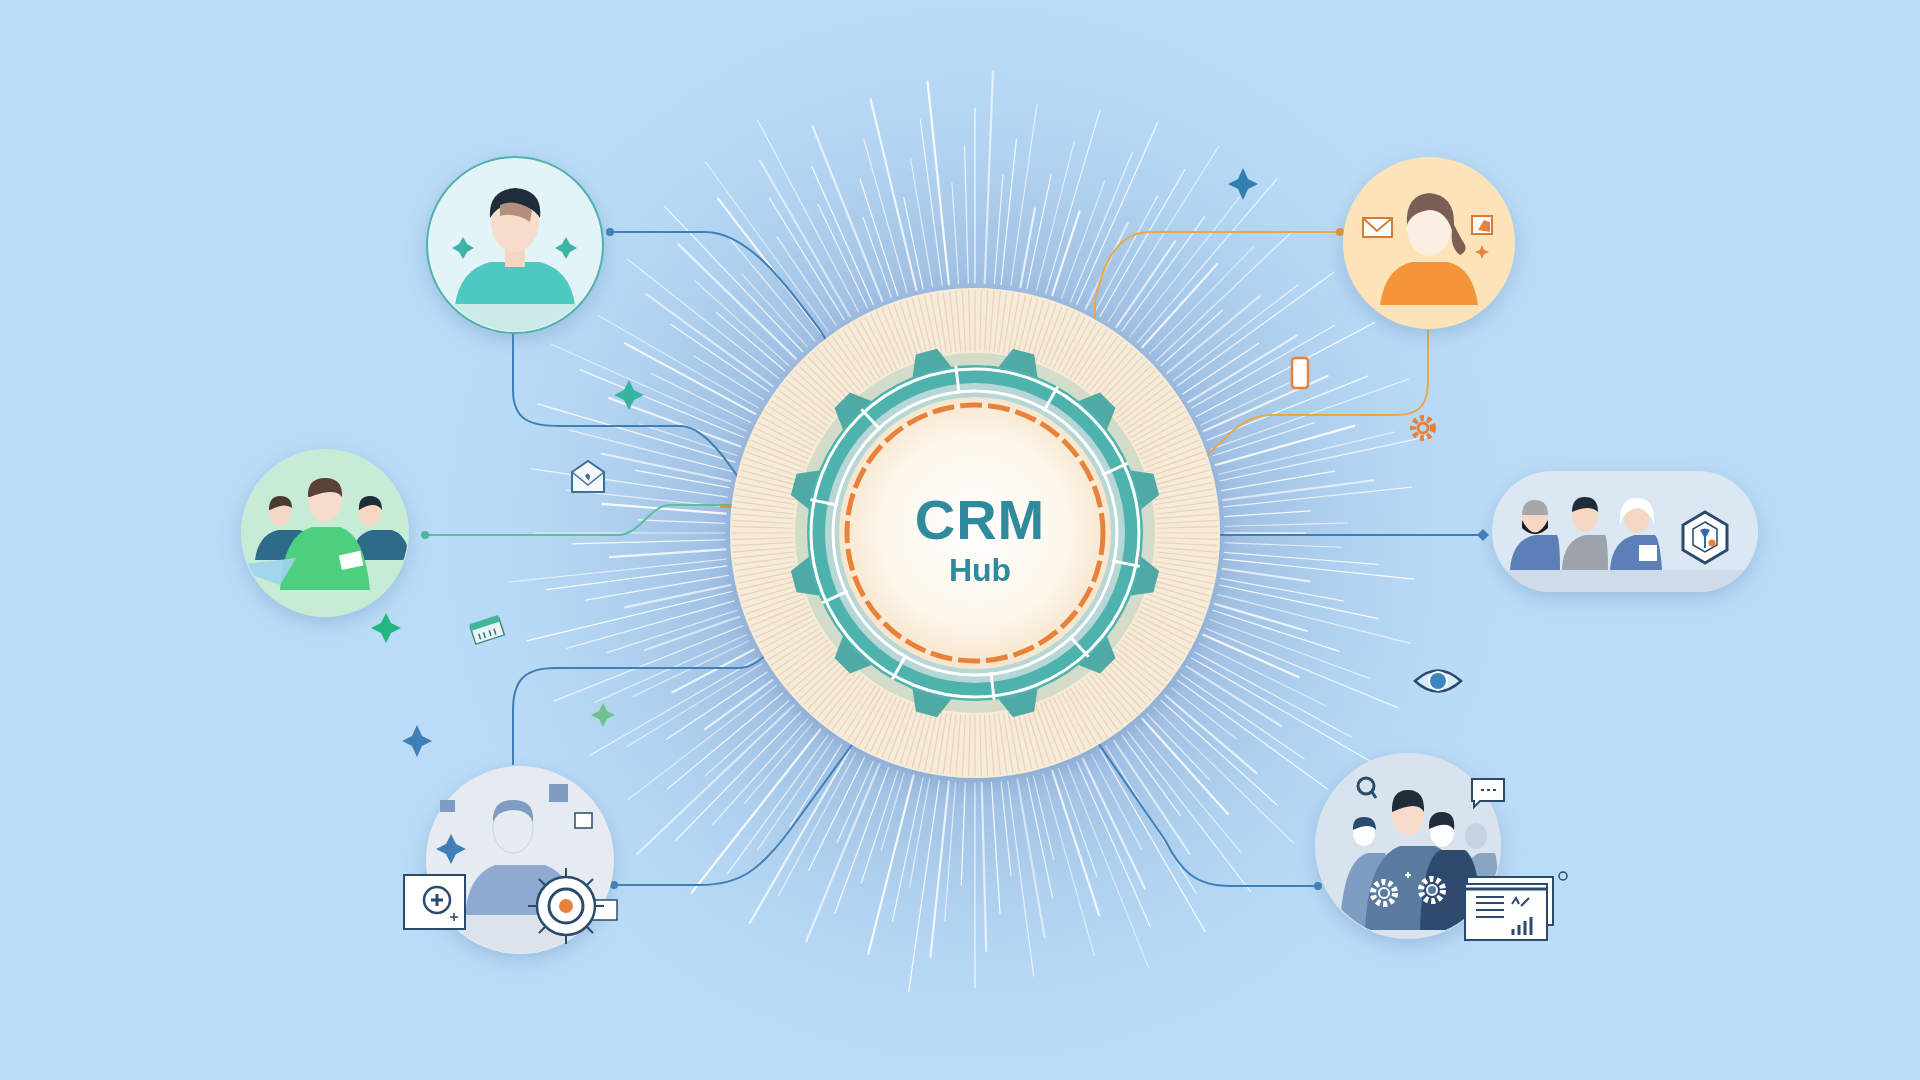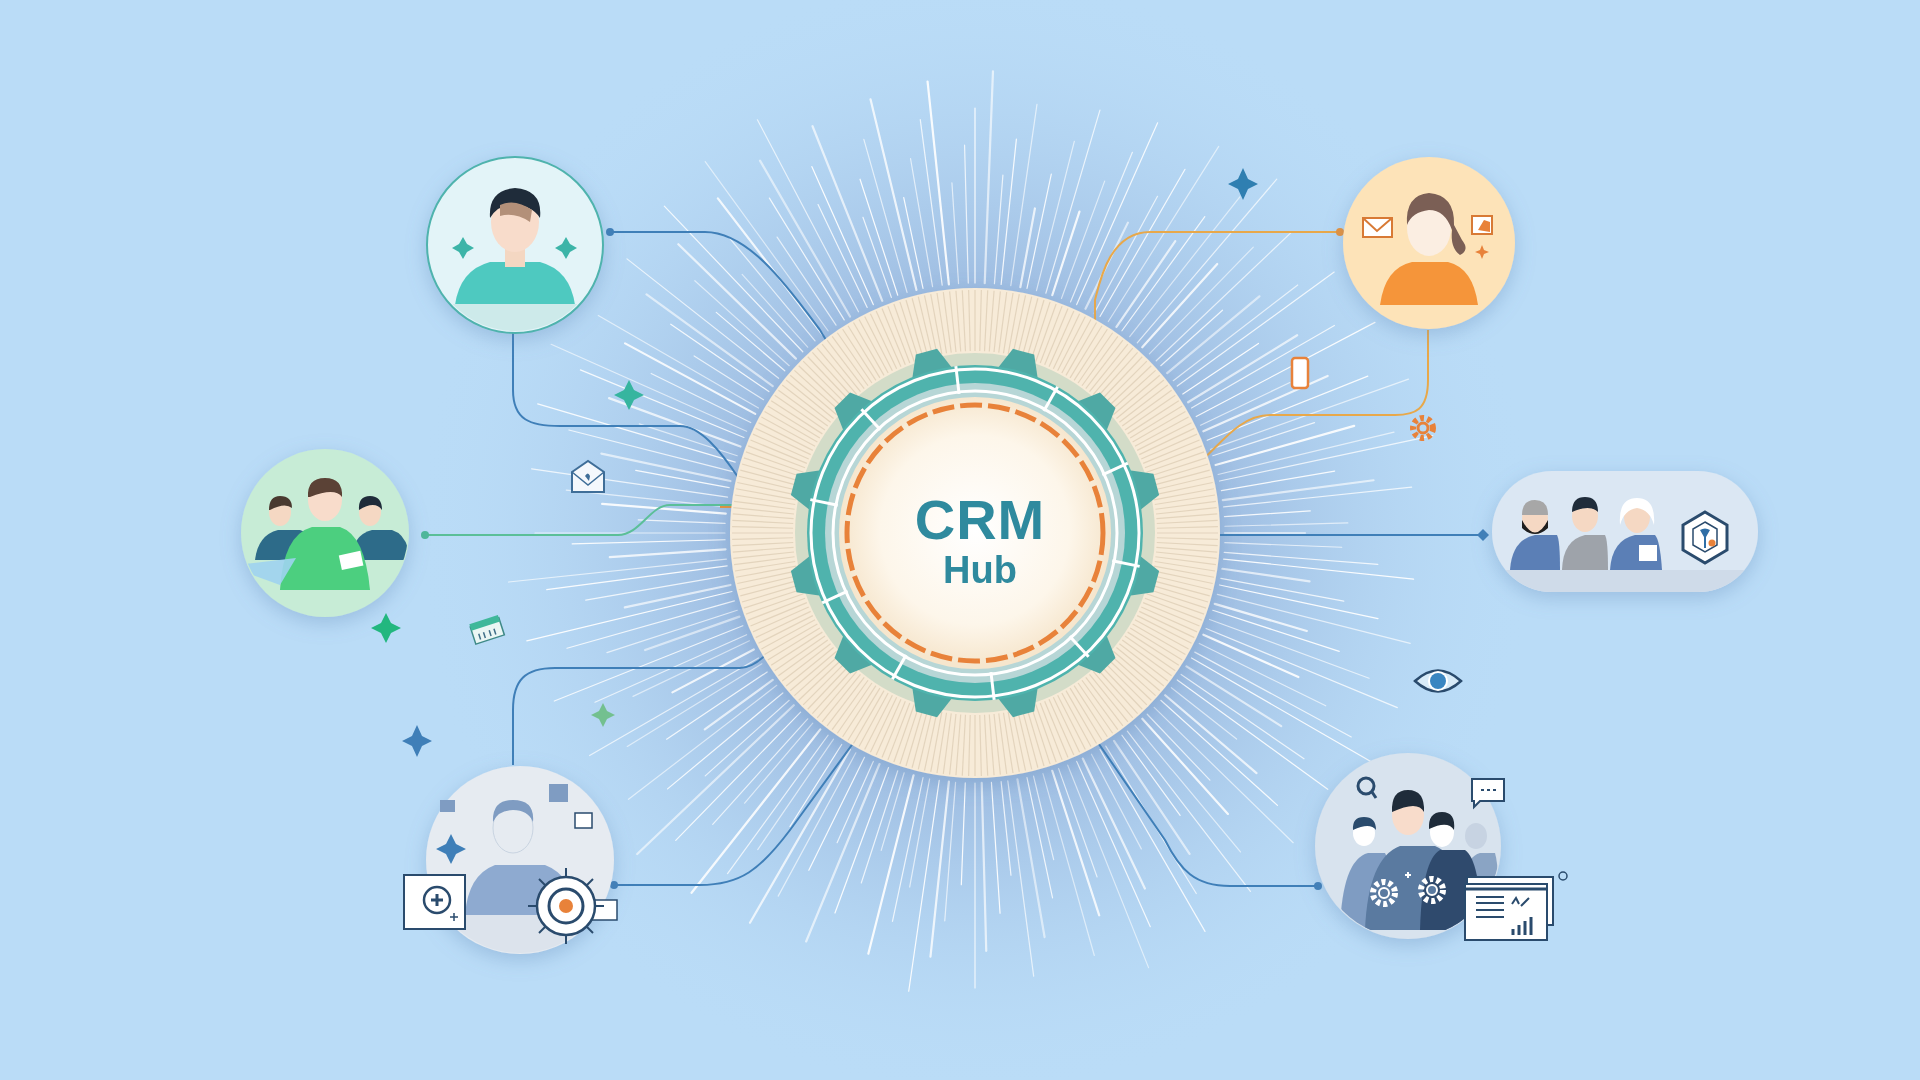--- a/index.html
+++ b/index.html
@@ -1,21 +1,21 @@
 <!DOCTYPE html>
 <html><head>
 <meta charset="utf-8">
 <style>
   html, body { margin:0; padding:0; }
   body { width:1920px; height:1080px; overflow:hidden; background:#badcf7; font-family:"Liberation Sans", sans-serif; }
   #stage { position:relative; width:1920px; height:1080px; }
   #stage svg { position:absolute; left:0; top:0; }
   .hub-text { position:absolute; left:860px; top:490px; width:240px; text-align:center; color:#2f8a9e; font-family:"Liberation Sans", sans-serif; font-weight:bold; pointer-events:none; }
   .hub-title { font-size:56px; line-height:60px; letter-spacing:1px; }
-  .hub-sub { font-size:38px; line-height:40px; }
+  .hub-sub { font-size:32px; line-height:40px; }
 </style>
 </head>
 <body>
 
 <div id="stage">
 <svg width="1920" height="1080" viewBox="0 0 1920 1080" xmlns="http://www.w3.org/2000/svg">
   <defs>
     <radialGradient id="bgGlow" cx="975" cy="535" r="560" gradientUnits="userSpaceOnUse">
       <stop offset="0" stop-color="#7b96c4" stop-opacity="0.9"></stop>
       <stop offset="0.45" stop-color="#8eaad4" stop-opacity="0.6"></stop>

